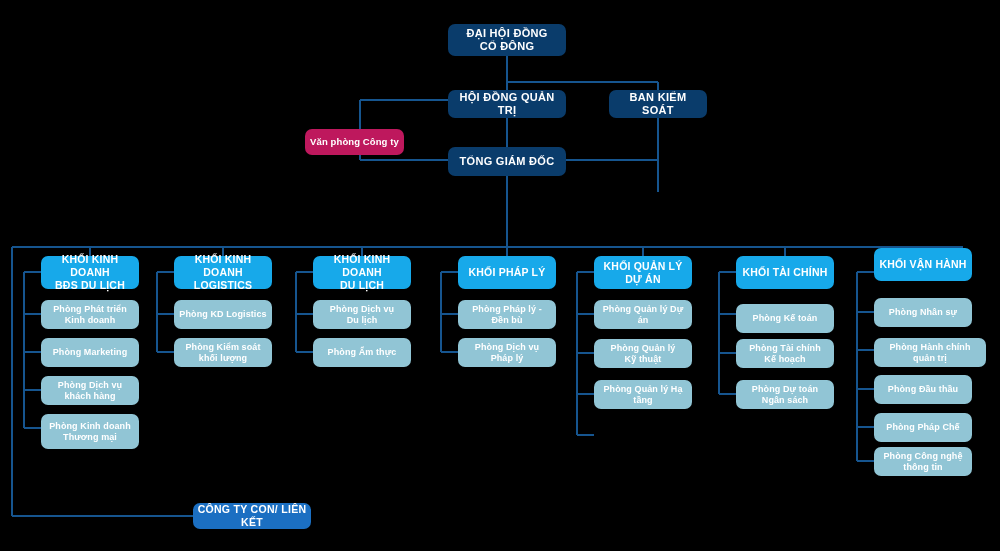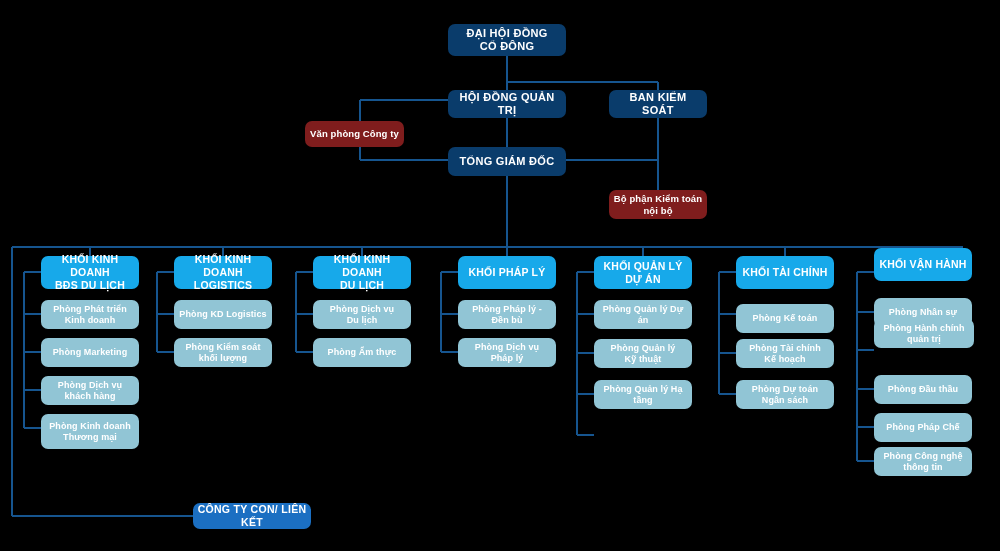--- a/index.html
+++ b/index.html
@@ -18,21 +18,21 @@
     text-align:center;
     color:#ffffff;
     border-radius:7px;
     line-height:1.22;
     padding:13px 4px;
     white-space:pre-line;
     z-index:2;
   }
   .navy{background:#0a3c6b;font-weight:700;font-size:11px;letter-spacing:.3px;}
   .cyan{background:#17a9ea;font-weight:700;font-size:10.5px;letter-spacing:.2px;}
-  .cyan-soft{background:#7f1d1d;font-weight:600;font-size:9.5px;letter-spacing:.1px;}
+  .cyan-soft{background:#be185d;font-weight:600;font-size:9.5px;letter-spacing:.1px;margin-top:8px;}
   .pale{background:#91c5d5;font-weight:600;font-size:9px;letter-spacing:.1px;}
   .mid{background:#1b6fc2;font-weight:700;font-size:10.5px;letter-spacing:.3px;}
 </style>
 </head>
 <body>
 
 <div id="chart">
 
   <svg id="wires" viewBox="0 0 1000 551" xmlns="http://www.w3.org/2000/svg">
     <g stroke="#16558f" stroke-width="1.6" fill="none" shape-rendering="crispEdges">
@@ -115,22 +115,20 @@
 CỔ ĐÔNG</div>
 
   <div class="node navy" style="left:448px;top:90px;width:118px;height:28px;">HỘI ĐỒNG QUẢN TRỊ</div>
 
   <div class="node navy" style="left:609px;top:90px;width:98px;height:28px;">BAN KIỂM SOÁT</div>
 
   <div class="node cyan-soft" style="left:305px;top:121px;width:99px;height:26px;">Văn phòng Công ty</div>
 
   <div class="node navy" style="left:448px;top:147px;width:118px;height:29px;">TỔNG GIÁM ĐỐC</div>
 
-  <div class="node cyan-soft" style="left:609px;top:190px;width:98px;height:29px;">Bộ phận Kiểm toán
-nội bộ</div>
 
   <div class="node mid" style="left:193px;top:503px;width:118px;height:26px;">CÔNG TY CON/ LIÊN KẾT</div>
 
   <div class="node cyan" style="left:41px;top:256px;width:98px;height:33px;">KHỐI KINH DOANH
 BĐS DU LỊCH</div>
   <div class="node pale" style="left:41px;top:300px;width:98px;height:29px;">Phòng Phát triển
 Kinh doanh</div>
   <div class="node pale" style="left:41px;top:338px;width:98px;height:29px;">Phòng Marketing</div>
   <div class="node pale" style="left:41px;top:376px;width:98px;height:29px;">Phòng Dịch vụ
 khách hàng</div>
@@ -164,20 +162,20 @@
 
   <div class="node cyan" style="left:736px;top:256px;width:98px;height:33px;">KHỐI TÀI CHÍNH</div>
   <div class="node pale" style="left:736px;top:304px;width:98px;height:29px;">Phòng Kế toán</div>
   <div class="node pale" style="left:736px;top:339px;width:98px;height:29px;">Phòng Tài chính
 Kế hoạch</div>
   <div class="node pale" style="left:736px;top:380px;width:98px;height:29px;">Phòng Dự toán
 Ngân sách</div>
 
   <div class="node cyan" style="left:874px;top:248px;width:98px;height:33px;">KHỐI VẬN HÀNH</div>
   <div class="node pale" style="left:874px;top:298px;width:98px;height:29px;">Phòng Nhân sự</div>
-  <div class="node pale" style="left:874px;top:319px;width:100px;height:29px;">Phòng Hành chính
+  <div class="node pale" style="left:874px;top:338px;width:112px;height:29px;">Phòng Hành chính
 quản trị</div>
   <div class="node pale" style="left:874px;top:375px;width:98px;height:29px;">Phòng Đầu thầu</div>
   <div class="node pale" style="left:874px;top:413px;width:98px;height:29px;">Phòng Pháp Chế</div>
   <div class="node pale" style="left:874px;top:447px;width:98px;height:29px;">Phòng Công nghệ
 thông tin</div>
 
 </div>
 
 </body></html>

